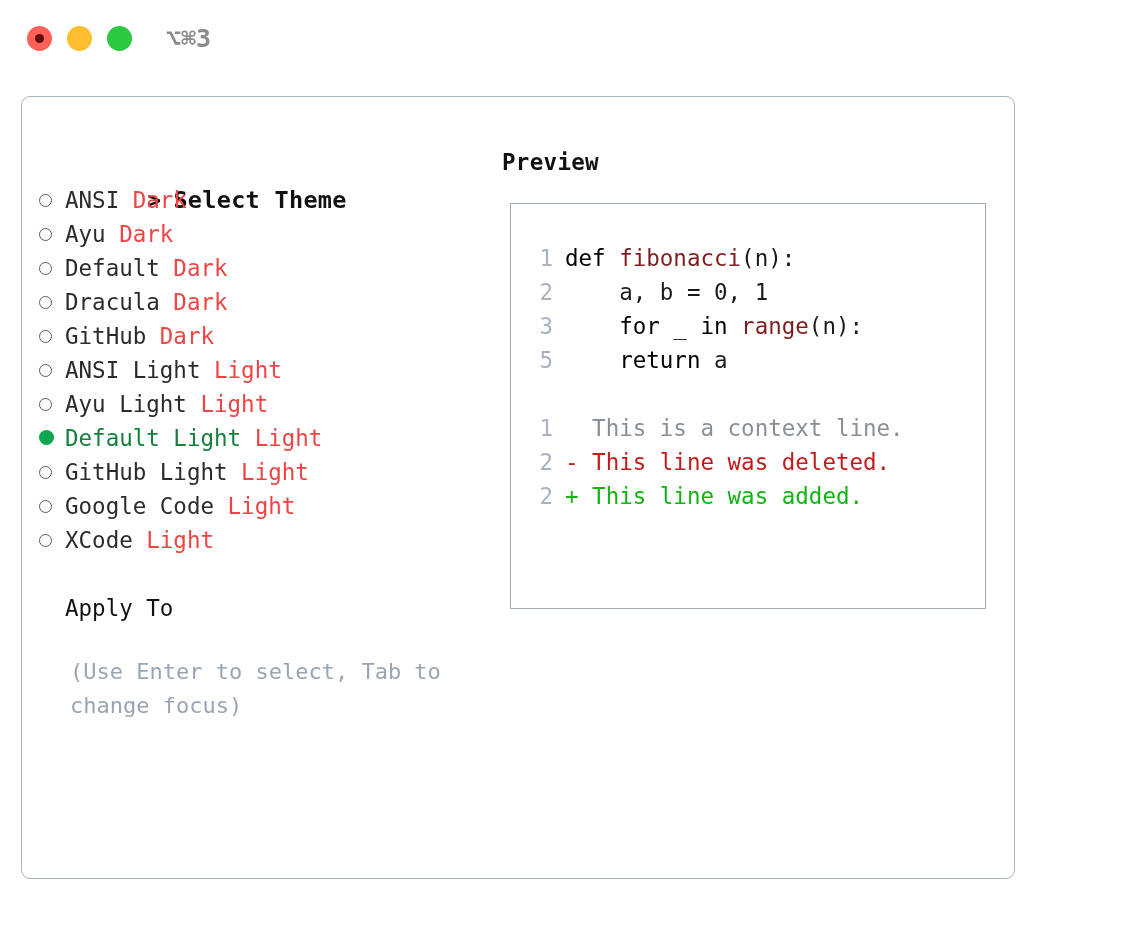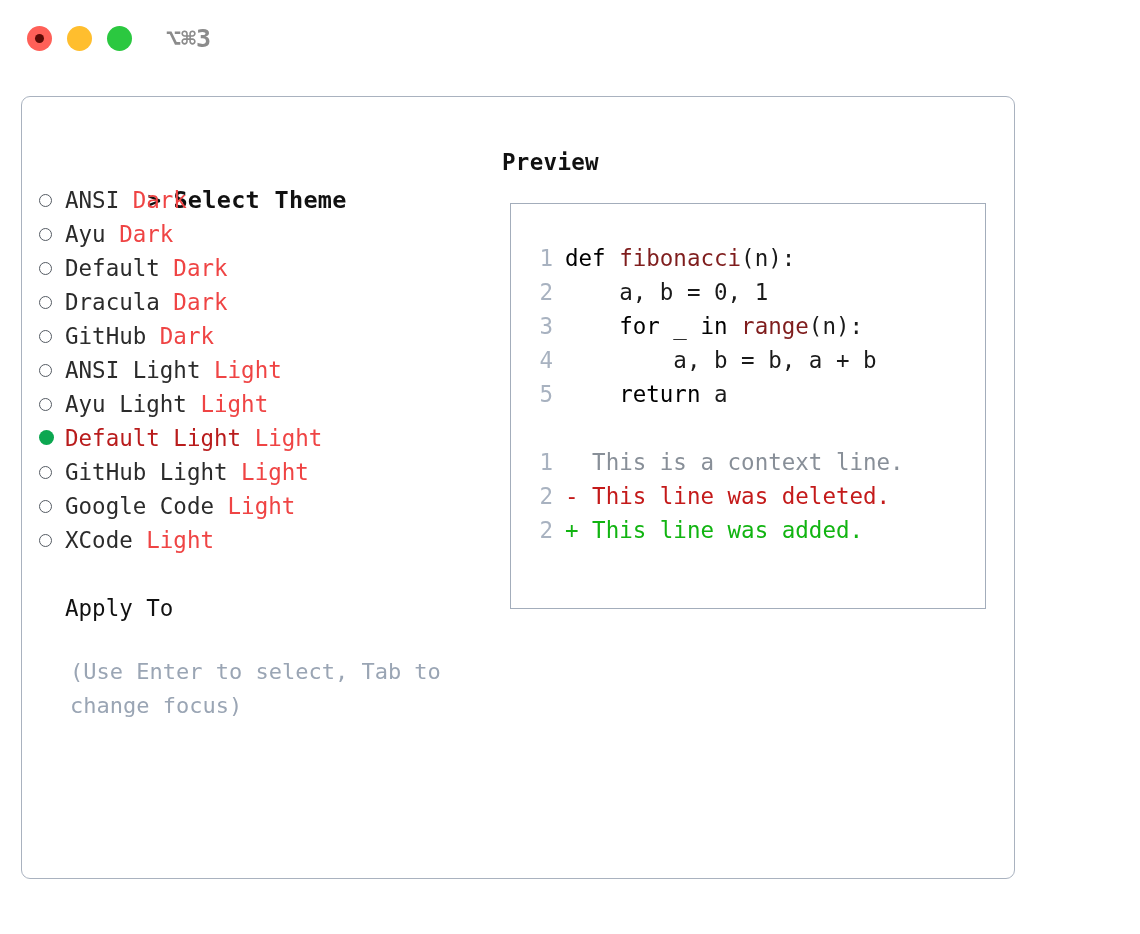--- a/index.html
+++ b/index.html
@@ -115,21 +115,21 @@
     font-size: 22.5px;
     color: #111111;
   }
   .title-text {
     font-weight: bold;
     font-size: 23.5px;
     color: #111111;
     letter-spacing: 0.3px;
   }
   .name { color: #2b2b2b; }
-  .name.sel { color: #b91c1c; }
+  .name.sel { color: #15803d; }
   .mode {
     color: #ef4444;
   }
   .section-head {
     height: 34px;
     line-height: 34px;
     font-size: 22.5px;
     color: #111111;
     white-space: pre;
   }
@@ -237,21 +237,20 @@
       <div id="hint">(Use Enter to select, Tab to change focus)</div>
     </div>
 
     <div id="preview-label">Preview</div>
 
     <div id="preview-box">
       <div id="code-area">
           <div class="code-line"><span class="ln">1</span><span class="kw">def </span><span class="fn">fibonacci</span><span class="plain">(n):</span></div>
           <div class="code-line"><span class="ln">2</span><span class="plain">    a, b = 0, 1</span></div>
           <div class="code-line"><span class="ln">3</span><span class="plain">    </span><span class="kw">for</span><span class="plain"> _ </span><span class="kw">in</span><span class="plain"> </span><span class="fn">range</span><span class="plain">(n):</span></div>
-          <div class="code-line"><span class="ln">4</span><span class="plain">        a, b = b, a + b</span></div>
           <div class="code-line"><span class="ln">5</span><span class="plain">    </span><span class="kw">return</span><span class="plain"> a</span></div>
           <div class="blank-line"></div>
           <div class="code-line"><span class="ln">1</span><span class="ctx">  </span><span class="ctx">This is a context line.</span></div>
           <div class="code-line"><span class="ln">2</span><span class="del">- </span><span class="del">This line was deleted.</span></div>
           <div class="code-line"><span class="ln">2</span><span class="add">+ </span><span class="add">This line was added.</span></div>
         </div>
     </div>
 
   </div>
 </div>

